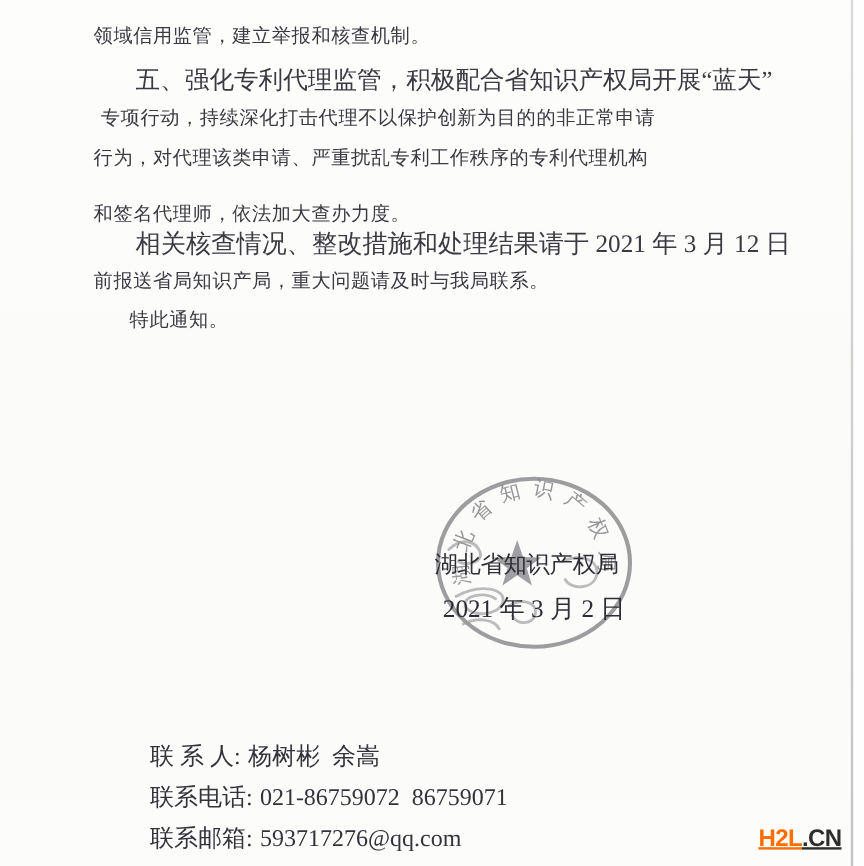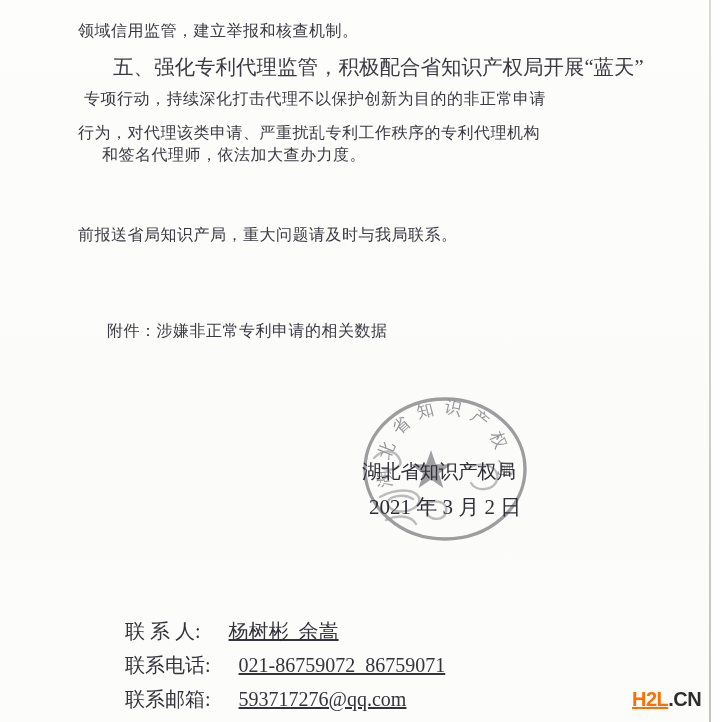--- a/index.html
+++ b/index.html
@@ -20,64 +20,65 @@
   }
   .body-line{
     position:absolute;
     font-size:16px;letter-spacing:0.5px;line-height:1;white-space:pre;
     color:#3a3a43;
   }
   .l0{top:23px;left:78px;}
   .l1{top:57px;left:113px;font-size:20.5px;letter-spacing:0;}
   .l2{top:91px;left:84px;}
   .l3{top:125px;left:78px;}
-  .l4{top:147px;left:78px;margin-left:24px;}
+  .l4{top:171px;left:78px;}
   .l5{top:193px;left:113px;font-size:21px;letter-spacing:0;}
   .l6{top:227px;left:78px;}
   .l7{top:260px;left:108px;}
   .l8{top:323px;left:107px;}
   .seal-svg{position:absolute;top:385px;left:350px;}
   .authority{
     position:absolute;top:462px;left:362px;
     font-size:19.5px;letter-spacing:-0.3px;line-height:1;white-space:pre;
     color:#2e2e36;
   }
   .sign-date{
     position:absolute;top:497px;left:369px;
     font-size:21px;line-height:1;white-space:pre;color:#2e2e36;
   }
   .contact{
     position:absolute;left:105px;
     font-size:20px;line-height:1;white-space:pre;color:#33333c;
   }
   .c0{top:601px;} .c1{top:635px;} .c2{top:669px;}
-  .c-value{margin-left:28px;text-decoration:underline;}
+  .c-value{margin-left:6px;}
   .watermark{
     position:absolute;top:689px;left:632px;
     font-family:"Liberation Sans","DejaVu Sans",sans-serif;
     font-weight:bold;font-size:20px;letter-spacing:-0.5px;line-height:1;
   }
   .wm-brand{color:#ff6e00;text-decoration:underline;}
-  .wm-tld{color:#2d2d2d;}
+  .wm-tld{color:#2d2d2d;text-decoration:underline;}
 </style>
 </head>
 <body>
 
 <div class="page">
 
   <div class="edge-paper"></div>
   <div class="edge-line"></div>
 
   <div class="body-line l0">领域信用监管，建立举报和核查机制。</div>
   <div class="body-line l1">五、强化专利代理监管，积极配合省知识产权局开展“蓝天”</div>
   <div class="body-line l2">专项行动，持续深化打击代理不以保护创新为目的的非正常申请</div>
   <div class="body-line l3">行为，对代理该类申请、严重扰乱专利工作秩序的专利代理机构</div>
   <div class="body-line l4">和签名代理师，依法加大查办力度。</div>
+  <div class="body-line l5">相关核查情况、整改措施和处理结果请于 2021 年 3 月 12 日</div>
   <div class="body-line l6">前报送省局知识产局，重大问题请及时与我局联系。</div>
-  <div class="body-line l8">附件：涉嫌非正常专利申请的相关数据</div>
+  <div class="body-line l7">特此通知。</div>
 
   <svg class="seal-svg" width="200" height="175" viewBox="350 385 200 175">
     <defs>
       <path id="sealArc" d="M 395 492 A 55 55 0 1 1 494 492" fill="none"></path>
     </defs>
     <ellipse cx="445" cy="469" rx="80" ry="70" fill="none" stroke="#8c8c90" stroke-width="3.4" opacity="0.85"></ellipse>
     <text font-size="17" fill="#8c8c90" opacity="0.9" letter-spacing="9" font-family="Liberation Serif, DejaVu Serif, serif">
       <textPath href="#sealArc" startOffset="6">湖北省知识产权局</textPath>
     </text>
     <polygon points="431,450 435.9,464.2 451,464.5 439,473.6 443.3,488 431,479.4 418.7,488 423,473.6 411,464.5 426.1,464.2" fill="#96969a" opacity="0.9"></polygon>

